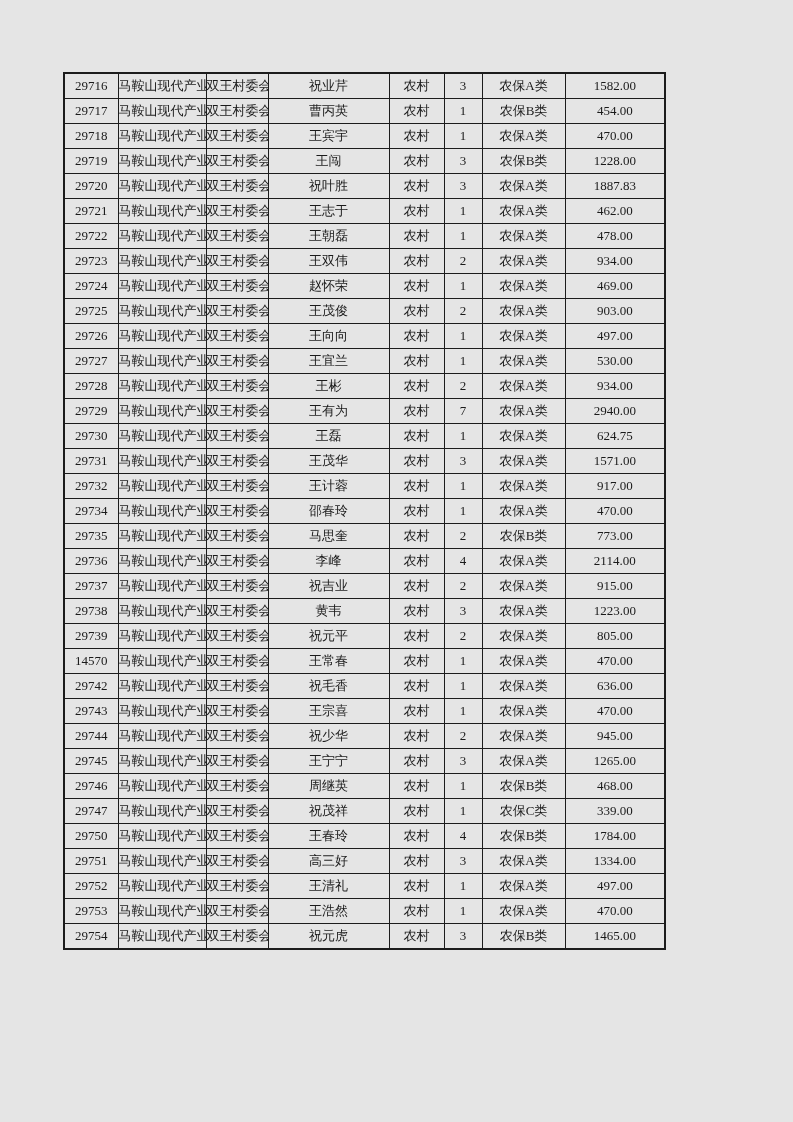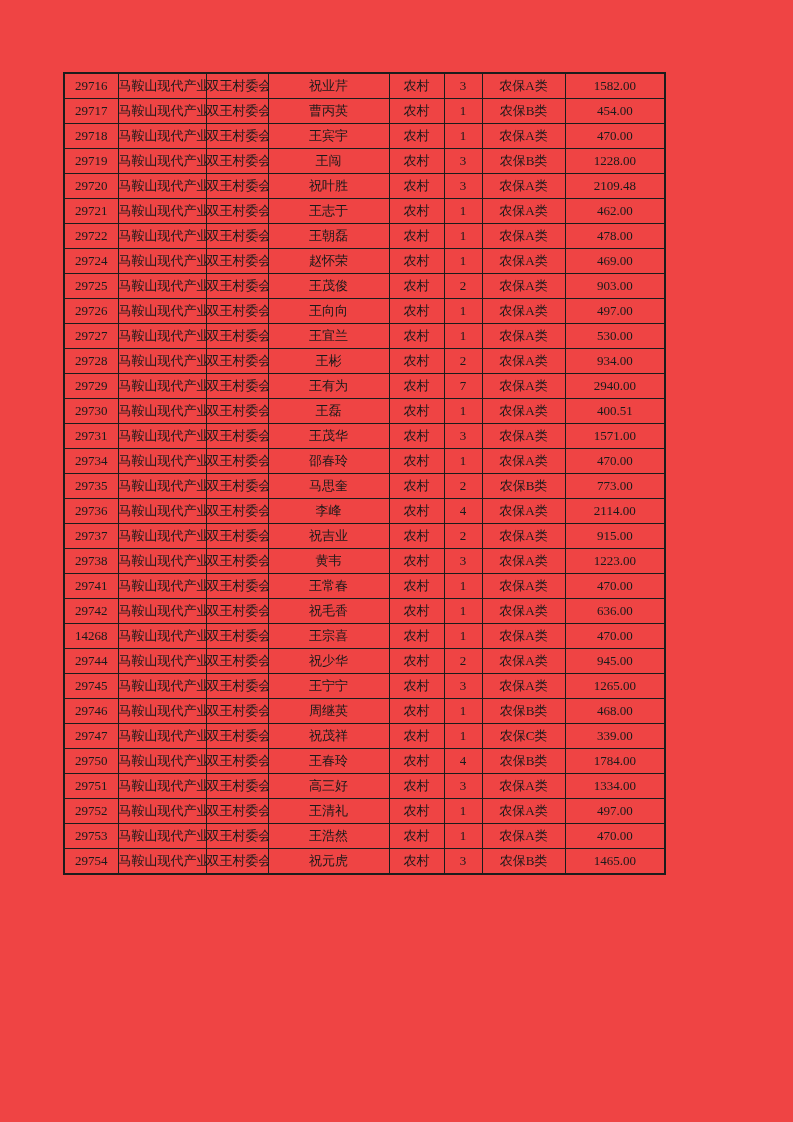--- a/index.html
+++ b/index.html
@@ -13,21 +13,21 @@
     position: relative;
     font-family: "Liberation Serif", "DejaVu Serif", serif;
     color: #1a1a1a;
   }
   .sheet {
     position: absolute;
     left: 0;
     top: 0;
     width: 793px;
     height: 1122px;
-    background: #ef4444;
+    background: #e5e5e5;
   }
   table.payment-table {
     position: absolute;
     left: 63px;
     top: 72px;
     border-collapse: collapse;
     table-layout: fixed;
     width: 601px;
     border: 2px solid #1c1c1c;
     font-size: 13px;
@@ -118,21 +118,21 @@
           <td class="c7">1228.00</td>
         </tr>
         <tr>
           <td class="c0">29720</td>
           <td class="c1">马鞍山现代产业</td>
           <td class="c2">双王村委会</td>
           <td class="c3">祝叶胜</td>
           <td class="c4">农村</td>
           <td class="c5">3</td>
           <td class="c6">农保A类</td>
-          <td class="c7">2109.48</td>
+          <td class="c7">1887.83</td>
         </tr>
         <tr>
           <td class="c0">29721</td>
           <td class="c1">马鞍山现代产业</td>
           <td class="c2">双王村委会</td>
           <td class="c3">王志于</td>
           <td class="c4">农村</td>
           <td class="c5">1</td>
           <td class="c6">农保A类</td>
           <td class="c7">462.00</td>
@@ -141,20 +141,30 @@
           <td class="c0">29722</td>
           <td class="c1">马鞍山现代产业</td>
           <td class="c2">双王村委会</td>
           <td class="c3">王朝磊</td>
           <td class="c4">农村</td>
           <td class="c5">1</td>
           <td class="c6">农保A类</td>
           <td class="c7">478.00</td>
         </tr>
         <tr>
+          <td class="c0">29723</td>
+          <td class="c1">马鞍山现代产业</td>
+          <td class="c2">双王村委会</td>
+          <td class="c3">王双伟</td>
+          <td class="c4">农村</td>
+          <td class="c5">2</td>
+          <td class="c6">农保A类</td>
+          <td class="c7">934.00</td>
+        </tr>
+        <tr>
           <td class="c0">29724</td>
           <td class="c1">马鞍山现代产业</td>
           <td class="c2">双王村委会</td>
           <td class="c3">赵怀荣</td>
           <td class="c4">农村</td>
           <td class="c5">1</td>
           <td class="c6">农保A类</td>
           <td class="c7">469.00</td>
         </tr>
         <tr>
@@ -208,33 +218,43 @@
           <td class="c7">2940.00</td>
         </tr>
         <tr>
           <td class="c0">29730</td>
           <td class="c1">马鞍山现代产业</td>
           <td class="c2">双王村委会</td>
           <td class="c3">王磊</td>
           <td class="c4">农村</td>
           <td class="c5">1</td>
           <td class="c6">农保A类</td>
-          <td class="c7">400.51</td>
+          <td class="c7">624.75</td>
         </tr>
         <tr>
           <td class="c0">29731</td>
           <td class="c1">马鞍山现代产业</td>
           <td class="c2">双王村委会</td>
           <td class="c3">王茂华</td>
           <td class="c4">农村</td>
           <td class="c5">3</td>
           <td class="c6">农保A类</td>
           <td class="c7">1571.00</td>
         </tr>
         <tr>
+          <td class="c0">29732</td>
+          <td class="c1">马鞍山现代产业</td>
+          <td class="c2">双王村委会</td>
+          <td class="c3">王计蓉</td>
+          <td class="c4">农村</td>
+          <td class="c5">1</td>
+          <td class="c6">农保A类</td>
+          <td class="c7">917.00</td>
+        </tr>
+        <tr>
           <td class="c0">29734</td>
           <td class="c1">马鞍山现代产业</td>
           <td class="c2">双王村委会</td>
           <td class="c3">邵春玲</td>
           <td class="c4">农村</td>
           <td class="c5">1</td>
           <td class="c6">农保A类</td>
           <td class="c7">470.00</td>
         </tr>
         <tr>
@@ -271,41 +291,51 @@
           <td class="c0">29738</td>
           <td class="c1">马鞍山现代产业</td>
           <td class="c2">双王村委会</td>
           <td class="c3">黄韦</td>
           <td class="c4">农村</td>
           <td class="c5">3</td>
           <td class="c6">农保A类</td>
           <td class="c7">1223.00</td>
         </tr>
         <tr>
-          <td class="c0">29741</td>
+          <td class="c0">29739</td>
+          <td class="c1">马鞍山现代产业</td>
+          <td class="c2">双王村委会</td>
+          <td class="c3">祝元平</td>
+          <td class="c4">农村</td>
+          <td class="c5">2</td>
+          <td class="c6">农保A类</td>
+          <td class="c7">805.00</td>
+        </tr>
+        <tr>
+          <td class="c0">14570</td>
           <td class="c1">马鞍山现代产业</td>
           <td class="c2">双王村委会</td>
           <td class="c3">王常春</td>
           <td class="c4">农村</td>
           <td class="c5">1</td>
           <td class="c6">农保A类</td>
           <td class="c7">470.00</td>
         </tr>
         <tr>
           <td class="c0">29742</td>
           <td class="c1">马鞍山现代产业</td>
           <td class="c2">双王村委会</td>
           <td class="c3">祝毛香</td>
           <td class="c4">农村</td>
           <td class="c5">1</td>
           <td class="c6">农保A类</td>
           <td class="c7">636.00</td>
         </tr>
         <tr>
-          <td class="c0">14268</td>
+          <td class="c0">29743</td>
           <td class="c1">马鞍山现代产业</td>
           <td class="c2">双王村委会</td>
           <td class="c3">王宗喜</td>
           <td class="c4">农村</td>
           <td class="c5">1</td>
           <td class="c6">农保A类</td>
           <td class="c7">470.00</td>
         </tr>
         <tr>
           <td class="c0">29744</td>

